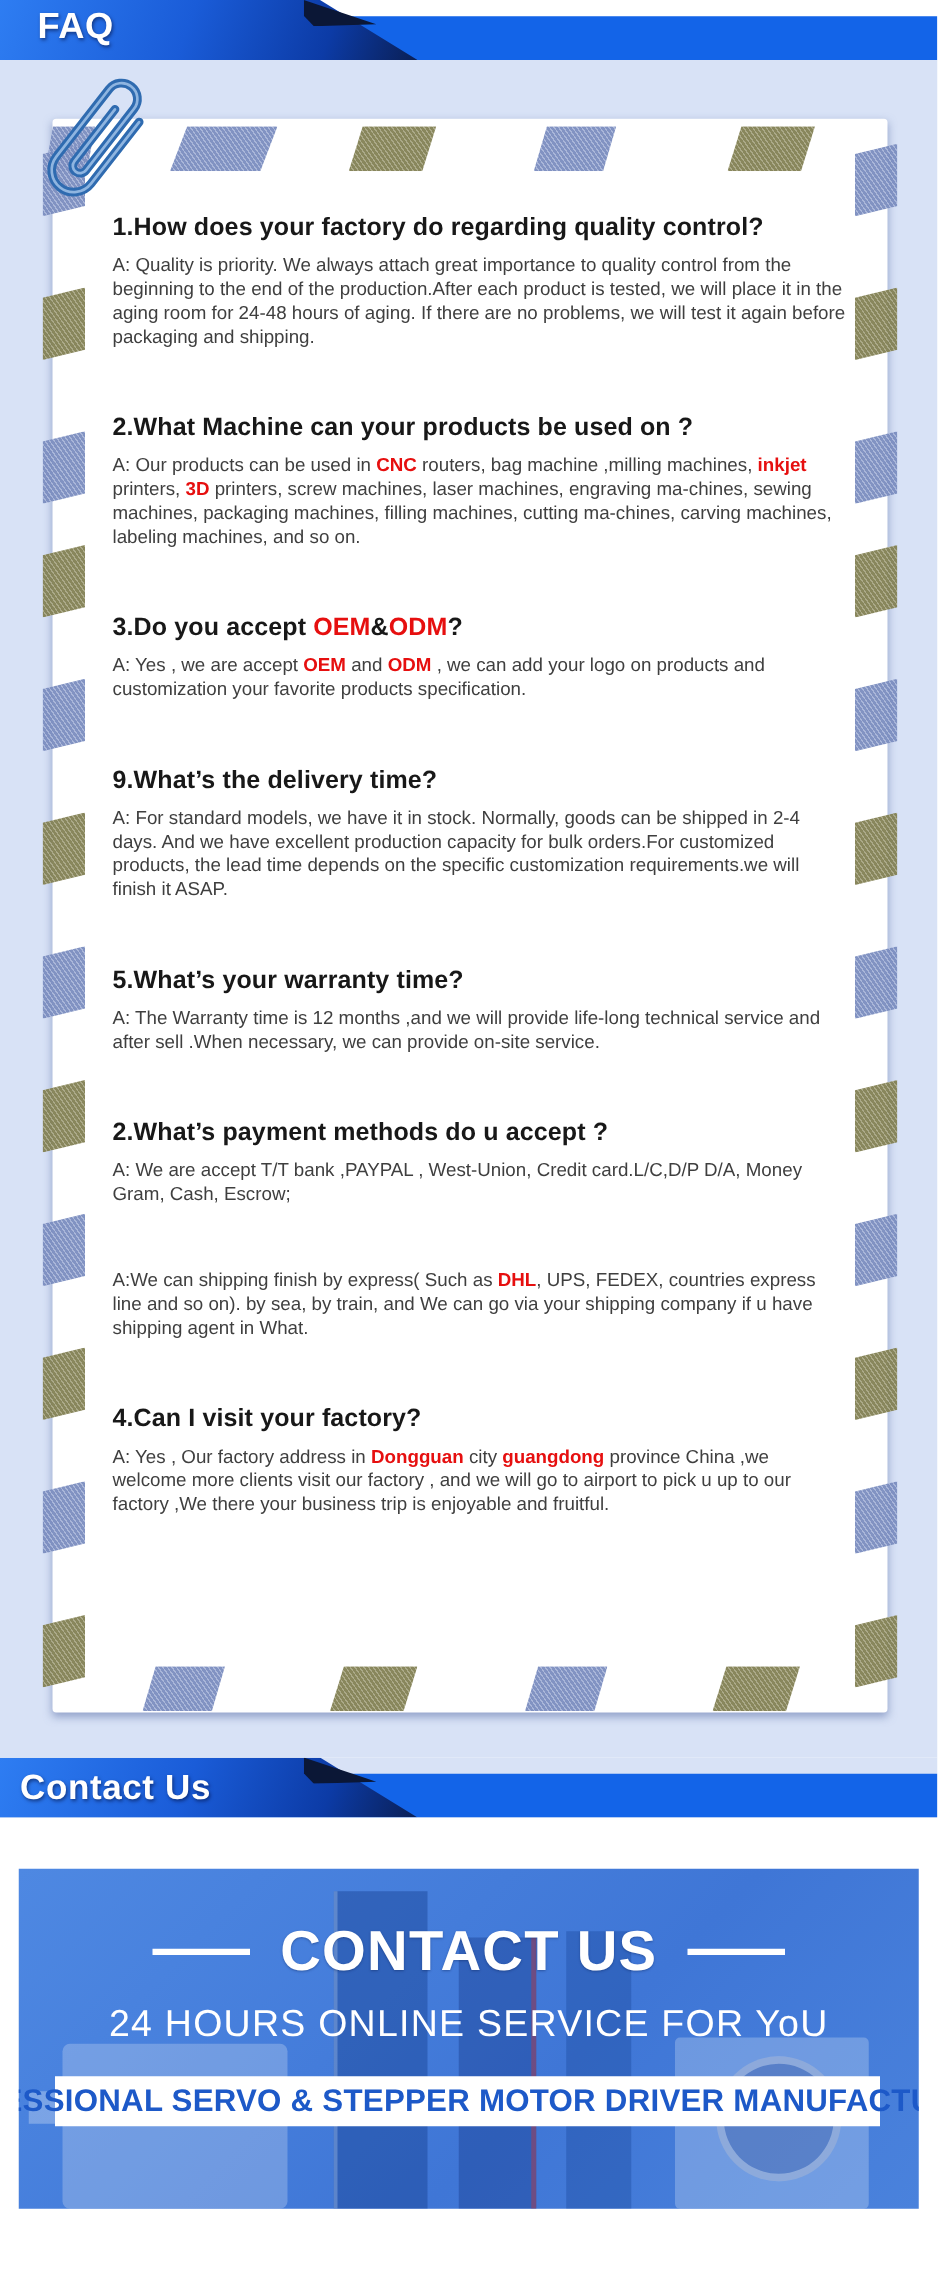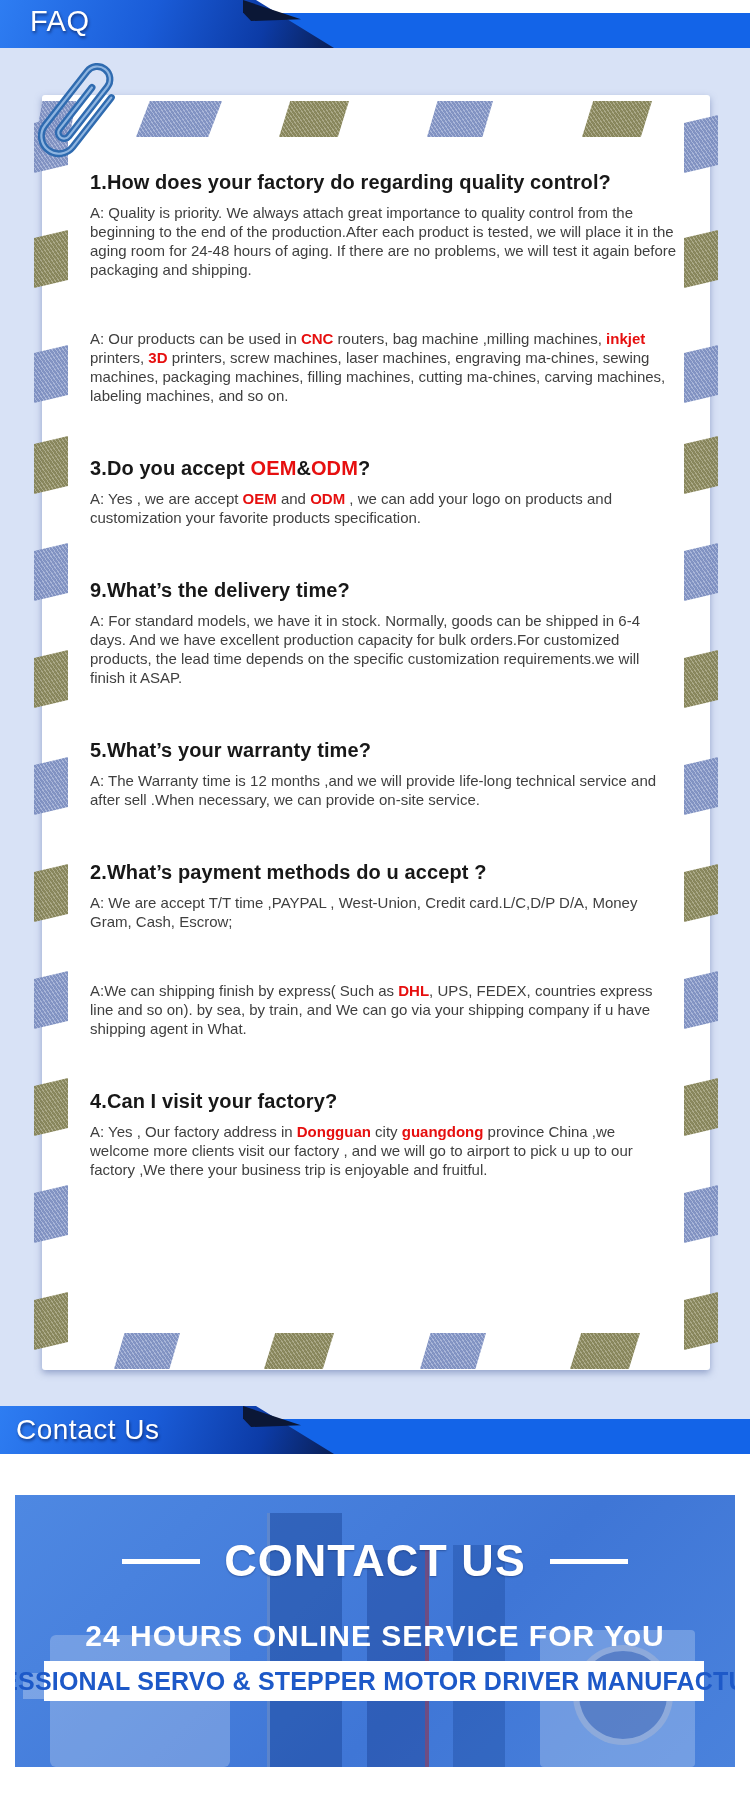--- a/index.html
+++ b/index.html
@@ -8,21 +8,21 @@
   
   .ribbon{position:relative;height:48px;overflow:hidden;}
   .ribbon-faq{background:#ffffff;}
   .ribbon-contact{background:#d8e2f6;}
   .ribbon-band{position:absolute;left:0;right:0;top:13px;bottom:0;background:#1364e8;}
   .ribbon-left{position:absolute;left:0;top:0;width:334px;height:48px;
     background:linear-gradient(110deg,#2e7df2 0%,#1a5cd8 45%,#0c3ba6 78%,#0a1f55 100%);
     clip-path:polygon(0 0,256px 0,334px 100%,0 100%);}
   .ribbon-notch{position:absolute;left:243px;top:0;width:58px;height:21px;background:#0b1736;
     clip-path:polygon(0 0,100% 92%,14% 100%,0 60%);}
-  .ribbon-label{position:absolute;left:30px;top:5px;color:#ffffff;font-size:29px;font-weight:400;
+  .ribbon-label{position:absolute;left:30px;top:5px;color:#ffffff;font-size:29px;font-weight:700;
     text-shadow:1px 2px 3px rgba(0,10,50,.55);letter-spacing:.5px;}
   .ribbon-contact .ribbon-label{left:16px;top:8px;font-size:28px;}
 
   
   .faq-section{background:#d8e2f6;padding:47px 0 36px 0;}
   .card{position:relative;width:668px;height:1275px;margin:0 auto 0 42px;background:#ffffff;
     border-radius:3px;box-shadow:0 3px 7px rgba(90,110,165,.55);}
   .faq-content{padding:74px 33px 0 48px;}
   .faq-item{margin:0 0 50px 0;}
   .faq-q{margin:0 0 8px 0;font-size:20px;line-height:26px;font-weight:700;color:#181818;letter-spacing:.1px;}
@@ -56,22 +56,22 @@
   .hs-motor-left{left:35px;top:140px;width:180px;height:132px;background:rgba(225,233,246,.28);border-radius:6px;}
   .hs-shaft{left:8px;top:178px;width:30px;height:26px;background:rgba(225,233,246,.33);}
   .hs-motor-right{right:40px;top:135px;width:155px;height:137px;background:rgba(228,236,248,.28);border-radius:4px;}
   .hs-fan{right:62px;top:150px;width:100px;height:100px;border-radius:50%;
     background:rgba(60,95,170,.45);border:6px solid rgba(230,238,250,.38);box-sizing:border-box;}
   .hero-title-row{position:absolute;left:0;right:0;top:40px;display:flex;align-items:center;
     justify-content:center;gap:24px;z-index:2;}
   .hero-title{color:#ffffff;font-size:45px;font-weight:800;letter-spacing:1px;
     text-shadow:0 1px 2px rgba(10,30,80,.4);}
   .dash{width:78px;height:5px;background:#ffffff;}
-  .hero-subtitle{position:absolute;left:0;right:0;top:124px;text-align:center;color:#ffffff;
-    font-size:30px;font-weight:700;letter-spacing:1px;z-index:2;}
+  .hero-subtitle{position:absolute;left:0;right:0;top:108px;text-align:center;color:#ffffff;
+    font-size:30px;font-weight:400;letter-spacing:1px;z-index:2;}
   .hero-strip{position:absolute;left:29px;right:31px;top:166px;height:40px;background:#ffffff;
     display:flex;align-items:center;justify-content:center;z-index:2;}
   .hero-strip span{color:#1d59c8;font-size:25px;font-weight:700;letter-spacing:.2px;white-space:nowrap;}
 </style>
 </head>
 <body>
 
 <div class="page">
 
   <div class="ribbon ribbon-faq">
@@ -87,41 +87,42 @@
         <path d="M31 15 V47 a9 9 0 0 1 -18 0 V12 a6.5 6.5 0 0 1 13 0 V44 a3 3 0 0 1 -6 0 V17" fill="none" stroke="#2f6bb0" stroke-width="3.6" stroke-linecap="round"></path>
         <path d="M31 15 V47 a9 9 0 0 1 -18 0 V12 a6.5 6.5 0 0 1 13 0 V44 a3 3 0 0 1 -6 0 V17" fill="none" stroke="#8fb5e0" stroke-width="1.1" stroke-linecap="round"></path>
       </svg>
       <div class="faq-content" id="faq-list">
   <div class="faq-item">
     <h3 class="faq-q"><span>1.How does your factory do regarding quality control?</span></h3>
     <p class="faq-a"><span>A: Quality is priority. We always attach great importance to quality control from the beginning to the end of the production.After each product is tested, we will place it in the aging room for 24-48 hours of aging. If there are no problems, we will test it again before packaging and shipping.</span></p>
   </div>
 
   <div class="faq-item">
+    <h3 class="faq-q"><span>2.What Machine can your products be used on ?</span></h3>
     <p class="faq-a"><span>A: Our products can be used in </span><span class="hl">CNC</span><span> routers, bag machine ,milling machines, </span><span class="hl">inkjet</span><span> printers, </span><span class="hl">3D</span><span> printers, screw machines, laser machines, engraving ma-chines, sewing machines, packaging machines, filling machines, cutting ma-chines, carving machines, labeling machines, and so on.</span></p>
   </div>
 
   <div class="faq-item">
     <h3 class="faq-q"><span>3.Do you accept </span><span class="hl">OEM</span><span>&amp;</span><span class="hl">ODM</span><span>?</span></h3>
     <p class="faq-a"><span>A: Yes , we are accept </span><span class="hl">OEM</span><span> and </span><span class="hl">ODM</span><span> , we can add your logo on products and customization your favorite products specification.</span></p>
   </div>
 
   <div class="faq-item">
     <h3 class="faq-q"><span>9.What’s the delivery time?</span></h3>
-    <p class="faq-a"><span>A: For standard models, we have it in stock. Normally, goods can be shipped in 6-4 days. And we have excellent production capacity for bulk orders.For customized products, the lead time depends on the specific customization requirements.we will finish it ASAP.</span></p>
+    <p class="faq-a"><span>A: For standard models, we have it in stock. Normally, goods can be shipped in 2-4 days. And we have excellent production capacity for bulk orders.For customized products, the lead time depends on the specific customization requirements.we will finish it ASAP.</span></p>
   </div>
 
   <div class="faq-item">
     <h3 class="faq-q"><span>5.What’s your warranty time?</span></h3>
     <p class="faq-a"><span>A: The Warranty time is 12 months ,and we will provide life-long technical service and after sell .When necessary, we can provide on-site service.</span></p>
   </div>
 
   <div class="faq-item">
     <h3 class="faq-q"><span>2.What’s payment methods do u accept ?</span></h3>
-    <p class="faq-a"><span>A: We are accept T/T time ,PAYPAL , West-Union, Credit card.L/C,D/P D/A, Money Gram, Cash, Escrow;</span></p>
+    <p class="faq-a"><span>A: We are accept T/T bank ,PAYPAL , West-Union, Credit card.L/C,D/P D/A, Money Gram, Cash, Escrow;</span></p>
   </div>
 
   <div class="faq-item">
     <p class="faq-a"><span>A:We can shipping finish by express( Such as </span><span class="hl">DHL</span><span>, UPS, FEDEX, countries express line and so on). by sea, by train, and We can go via your shipping company if u have shipping agent in What.</span></p>
   </div>
 
   <div class="faq-item">
     <h3 class="faq-q"><span>4.Can I visit your factory?</span></h3>
     <p class="faq-a"><span>A: Yes , Our factory address in </span><span class="hl">Dongguan</span><span> city </span><span class="hl">guangdong</span><span> province China ,we welcome more clients visit our factory , and we will go to airport to pick u up to our factory ,We there your business trip is enjoyable and fruitful.</span></p>
   </div>

